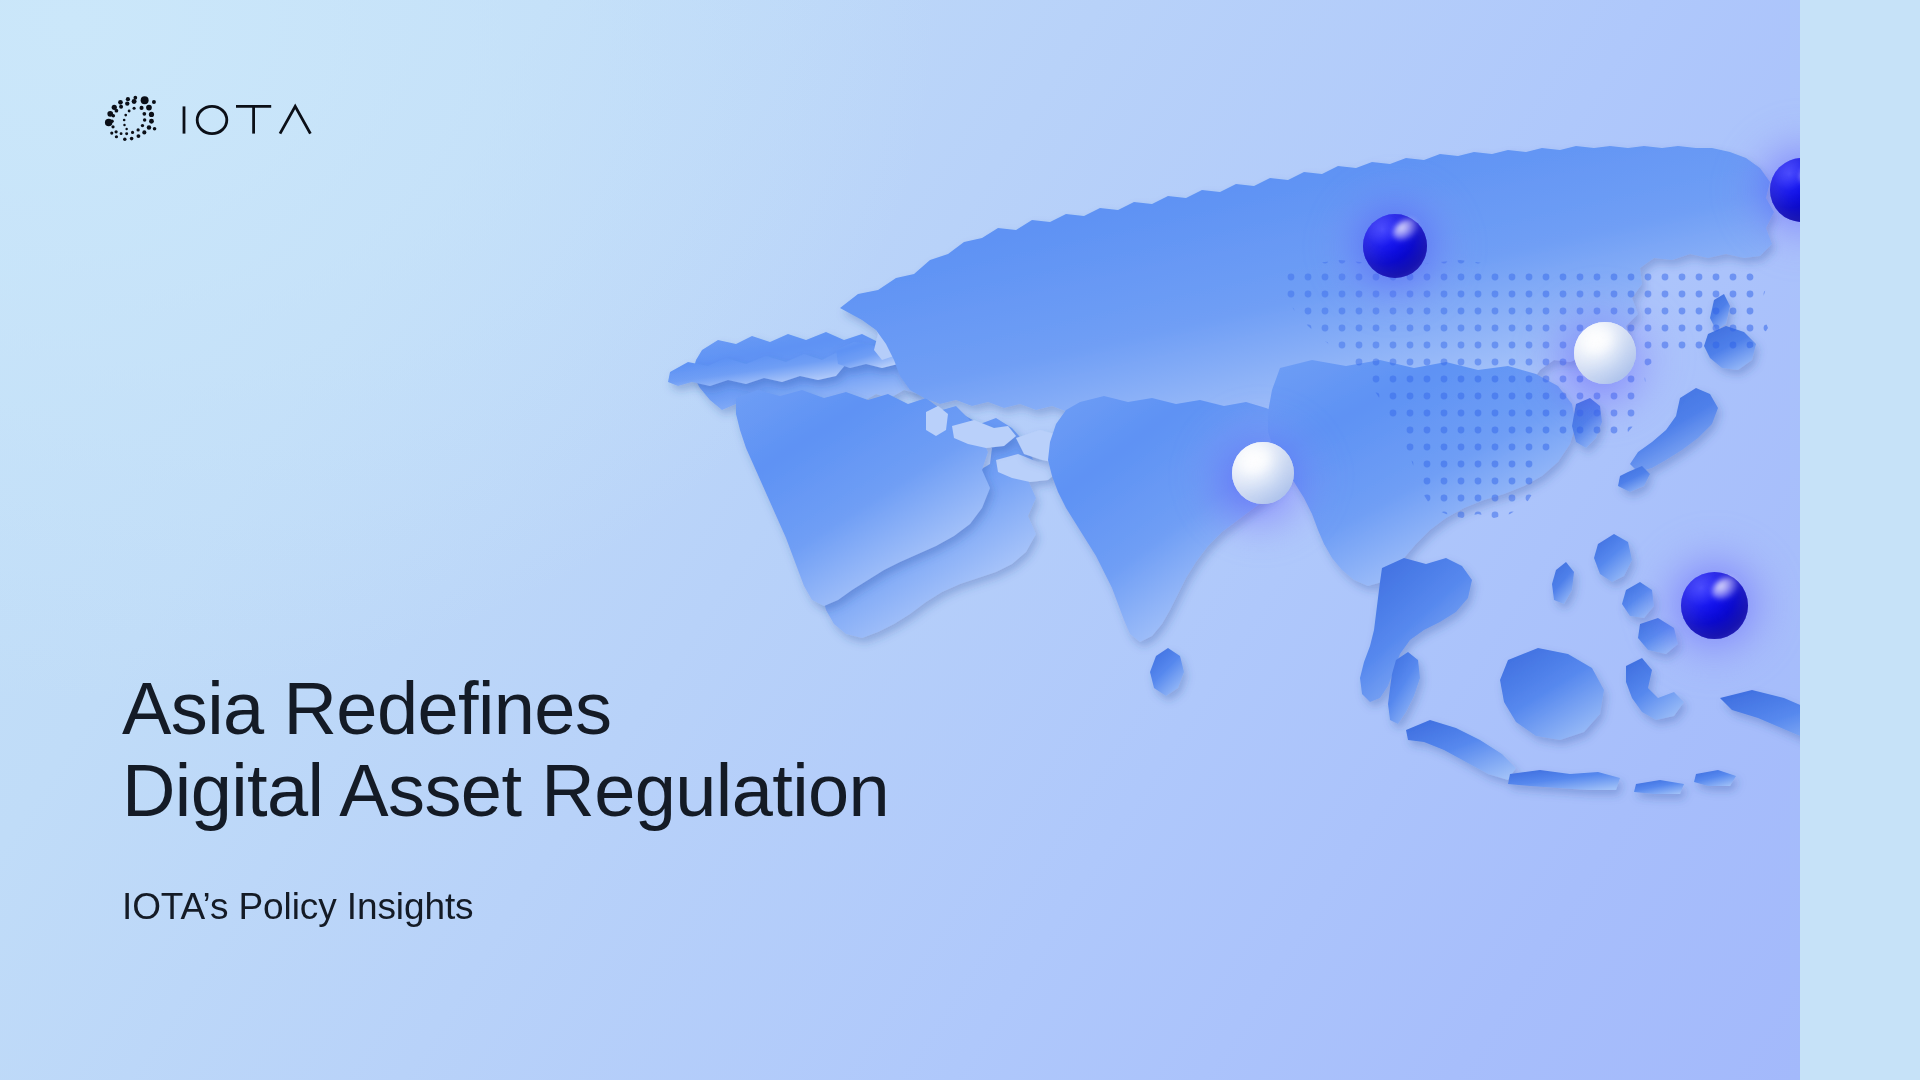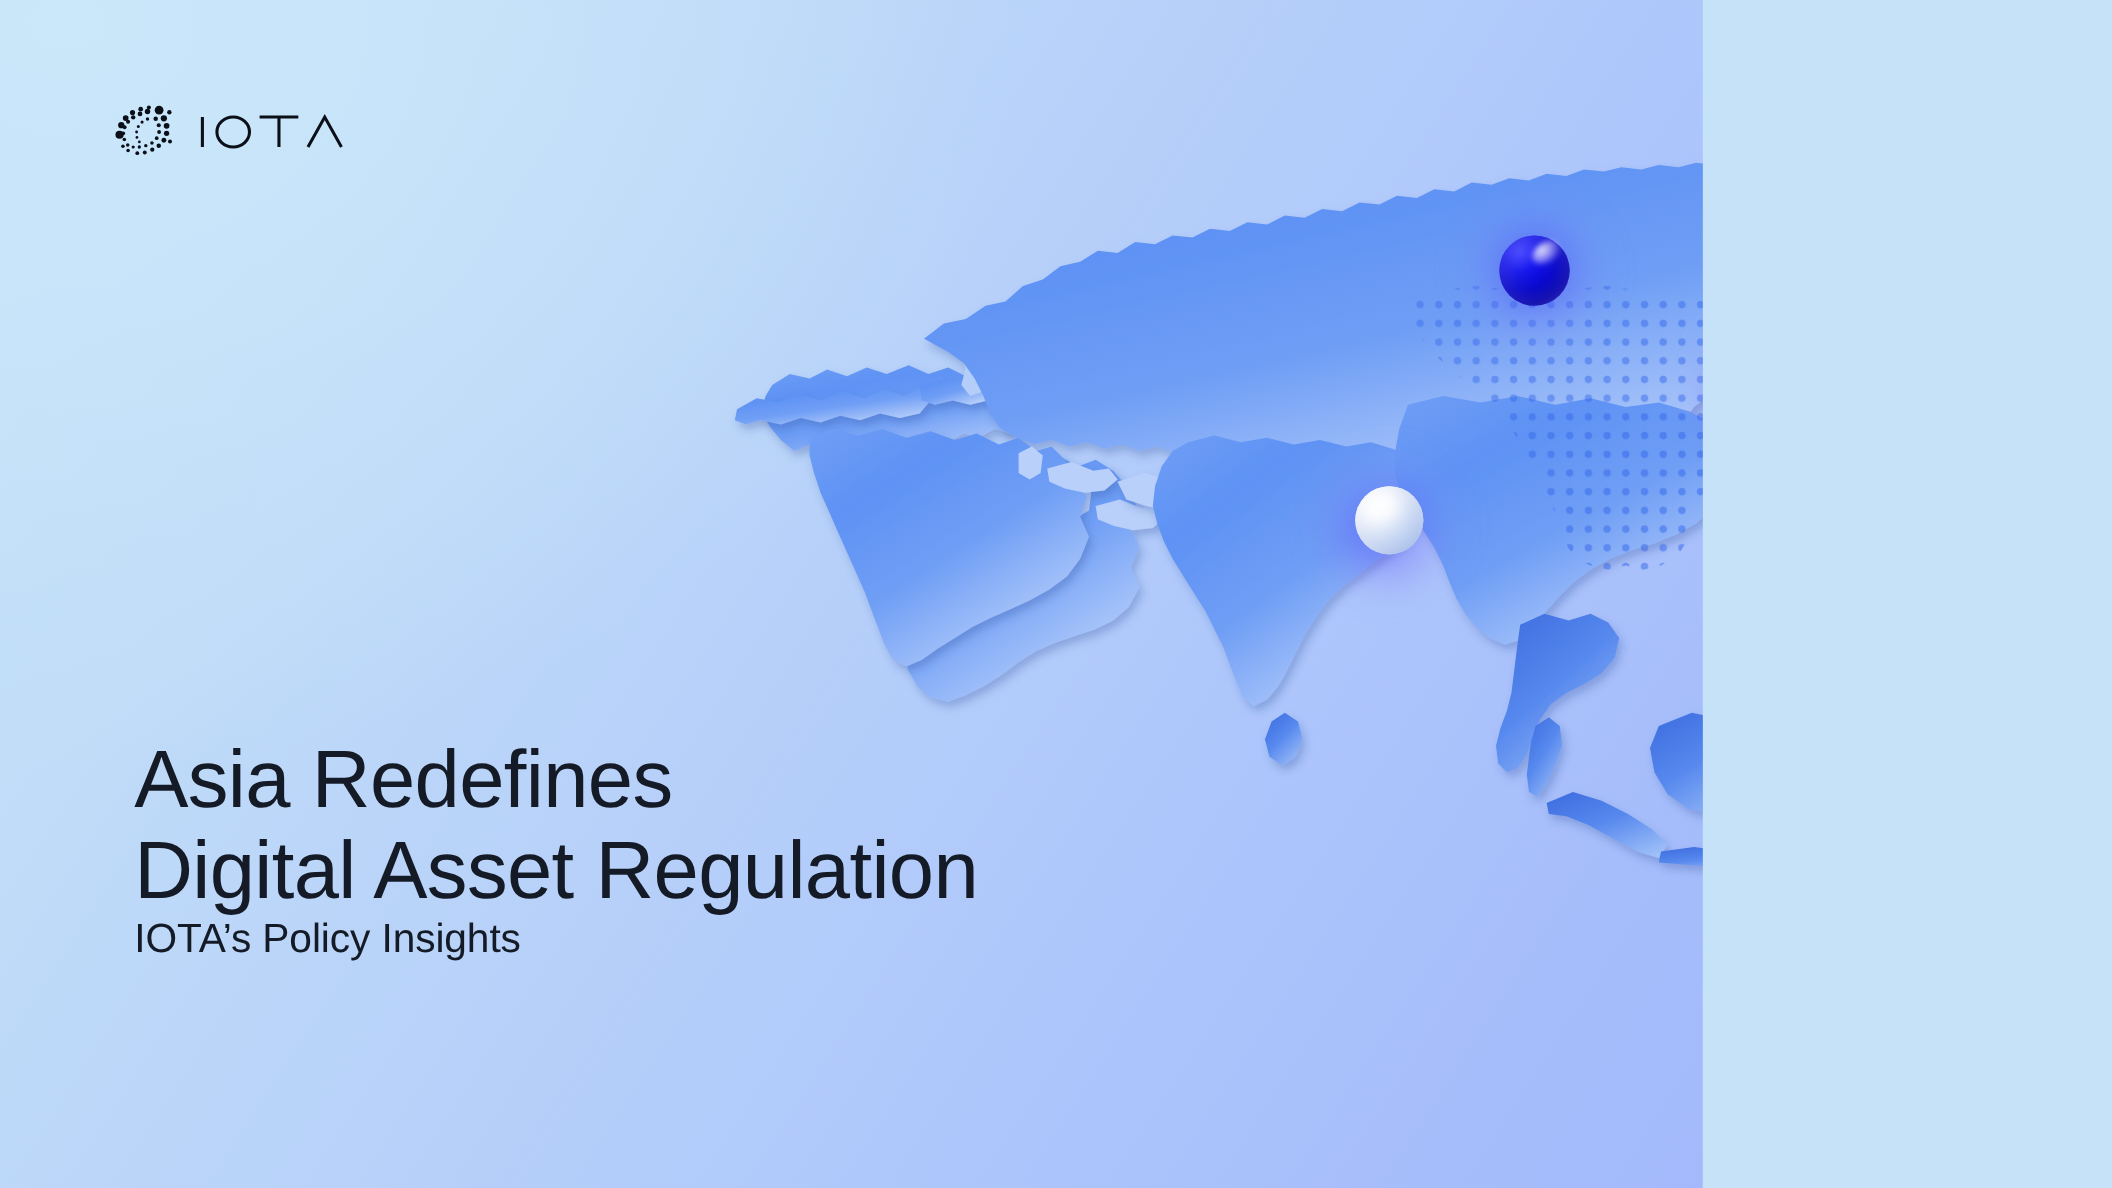--- a/index.html
+++ b/index.html
@@ -6,21 +6,21 @@
   html,body { width:1920px; height:1080px; overflow:hidden; }
   body{
     font-family:"Liberation Sans","DejaVu Sans",sans-serif;
     background:#c6e2f8;
     position:relative;
   }
 
   
   #stage{
     position:absolute; inset:0;
-    width:1548px; height:1080px;
+    width:1800px; height:1080px;
     background:
       radial-gradient(1400px 1100px at 4% 2%, #cbe7fa 0%, rgba(203,231,250,0) 62%),
       linear-gradient(123deg, #c4e1f8 0%, #c0dcf8 22%, #b8d2f9 44%, #afc8fb 66%, #a7befb 86%, #a3b9fb 100%);
     overflow:hidden;
   }
 
   
   #logo{
     position:absolute; left:100px; top:88px;
     display:flex; align-items:center; gap:18px;
@@ -116,20 +116,21 @@
   }
   #headline{
     font-size:74px;
     line-height:1.11;
     font-weight:500;
     letter-spacing:-0.6px;
     color:#141b26;
     white-space:pre-line;
   }
   #subtitle{
+    margin-top:54px;
     font-size:37px;
     font-weight:500;
     letter-spacing:-0.1px;
     color:#141b26;
   }
 </style>
 </head>
 <body>
 
 <div id="stage">

